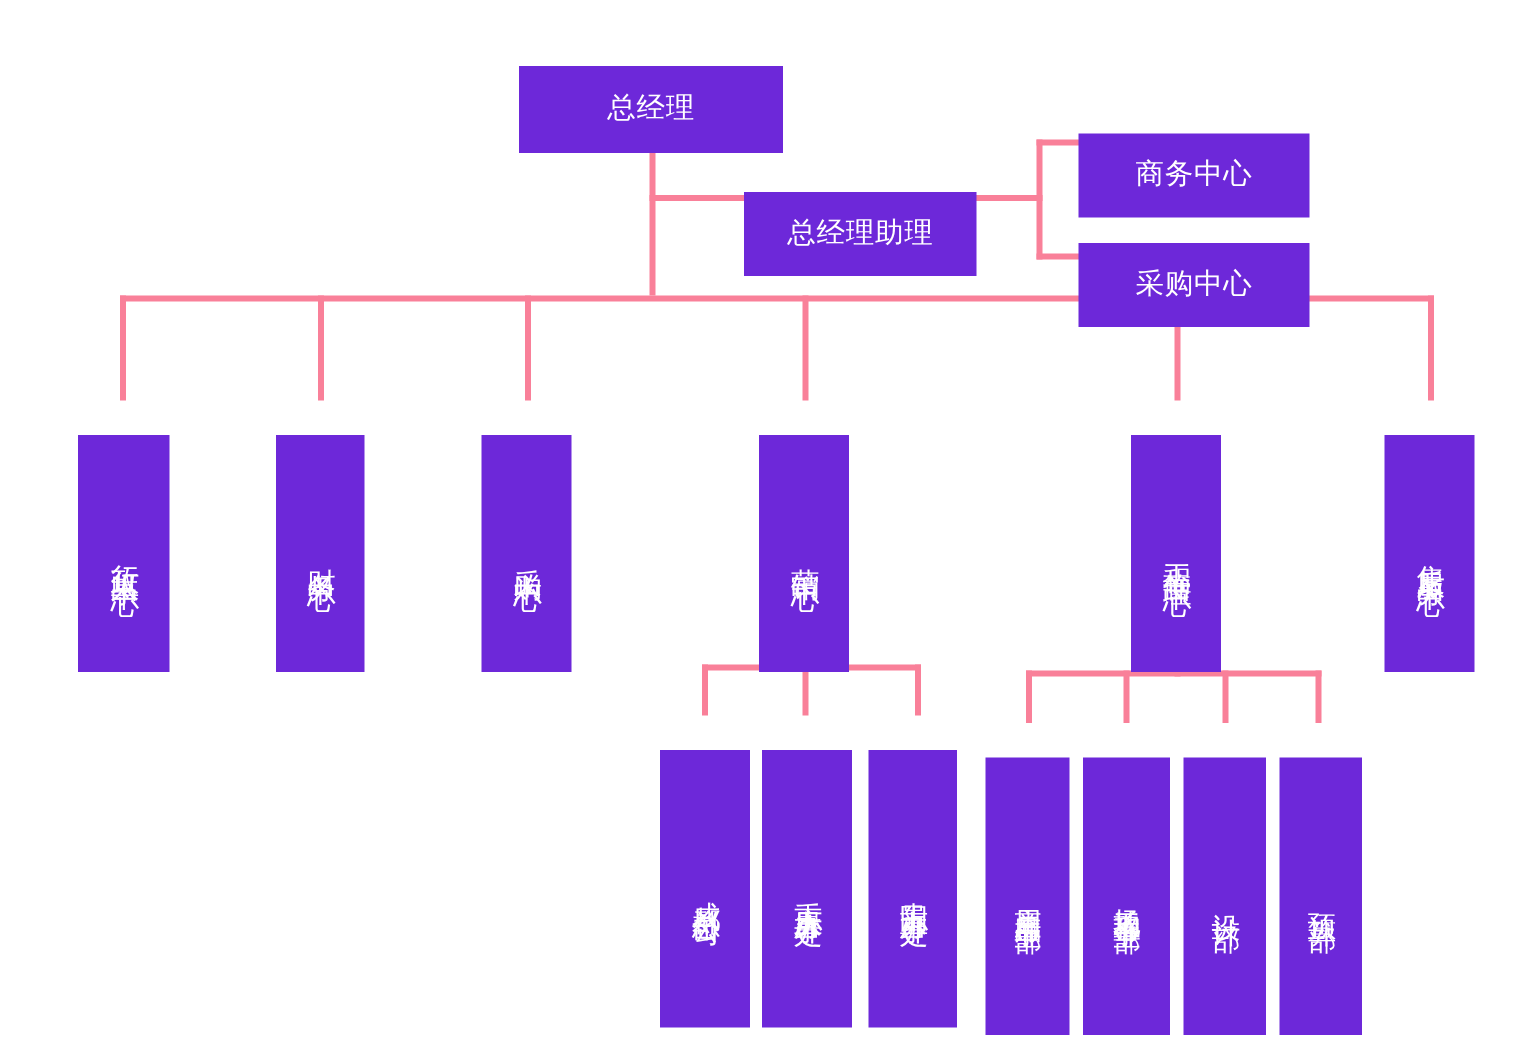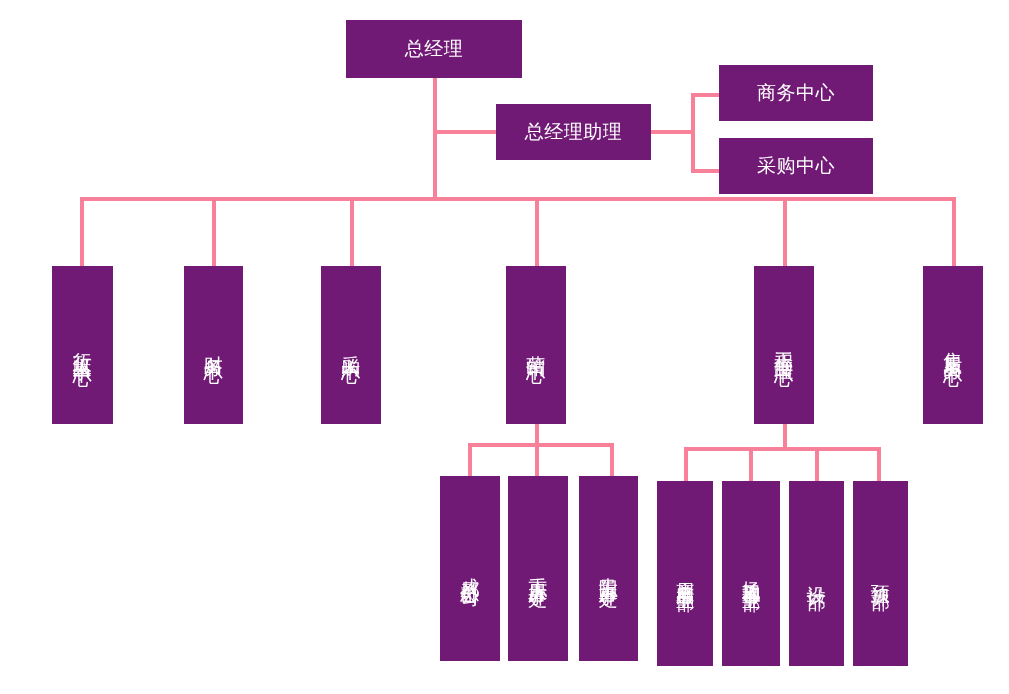--- a/index.html
+++ b/index.html
@@ -11,29 +11,30 @@
   #chart-root {
     position: relative;
     width: 1009px;
     height: 694px;
     background: #ffffff;
     font-family: "Liberation Serif", "DejaVu Serif", serif;
     overflow: hidden;
   }
   .node {
     position: absolute;
-    background: #701a75;
+    background: #6d28d9;
     color: #ffffff;
     display: flex;
     align-items: center;
     justify-content: center;
     box-sizing: border-box;
     line-height: 1.14;
     letter-spacing: 0.5px;
     z-index: 3;
+    margin-top: 24px;
   }
   .node.horiz {
     font-size: 19px;
     text-align: center;
   }
   .node.vert {
     writing-mode: vertical-rl;
     text-orientation: upright;
     font-size: 19px;
     letter-spacing: 3px;

